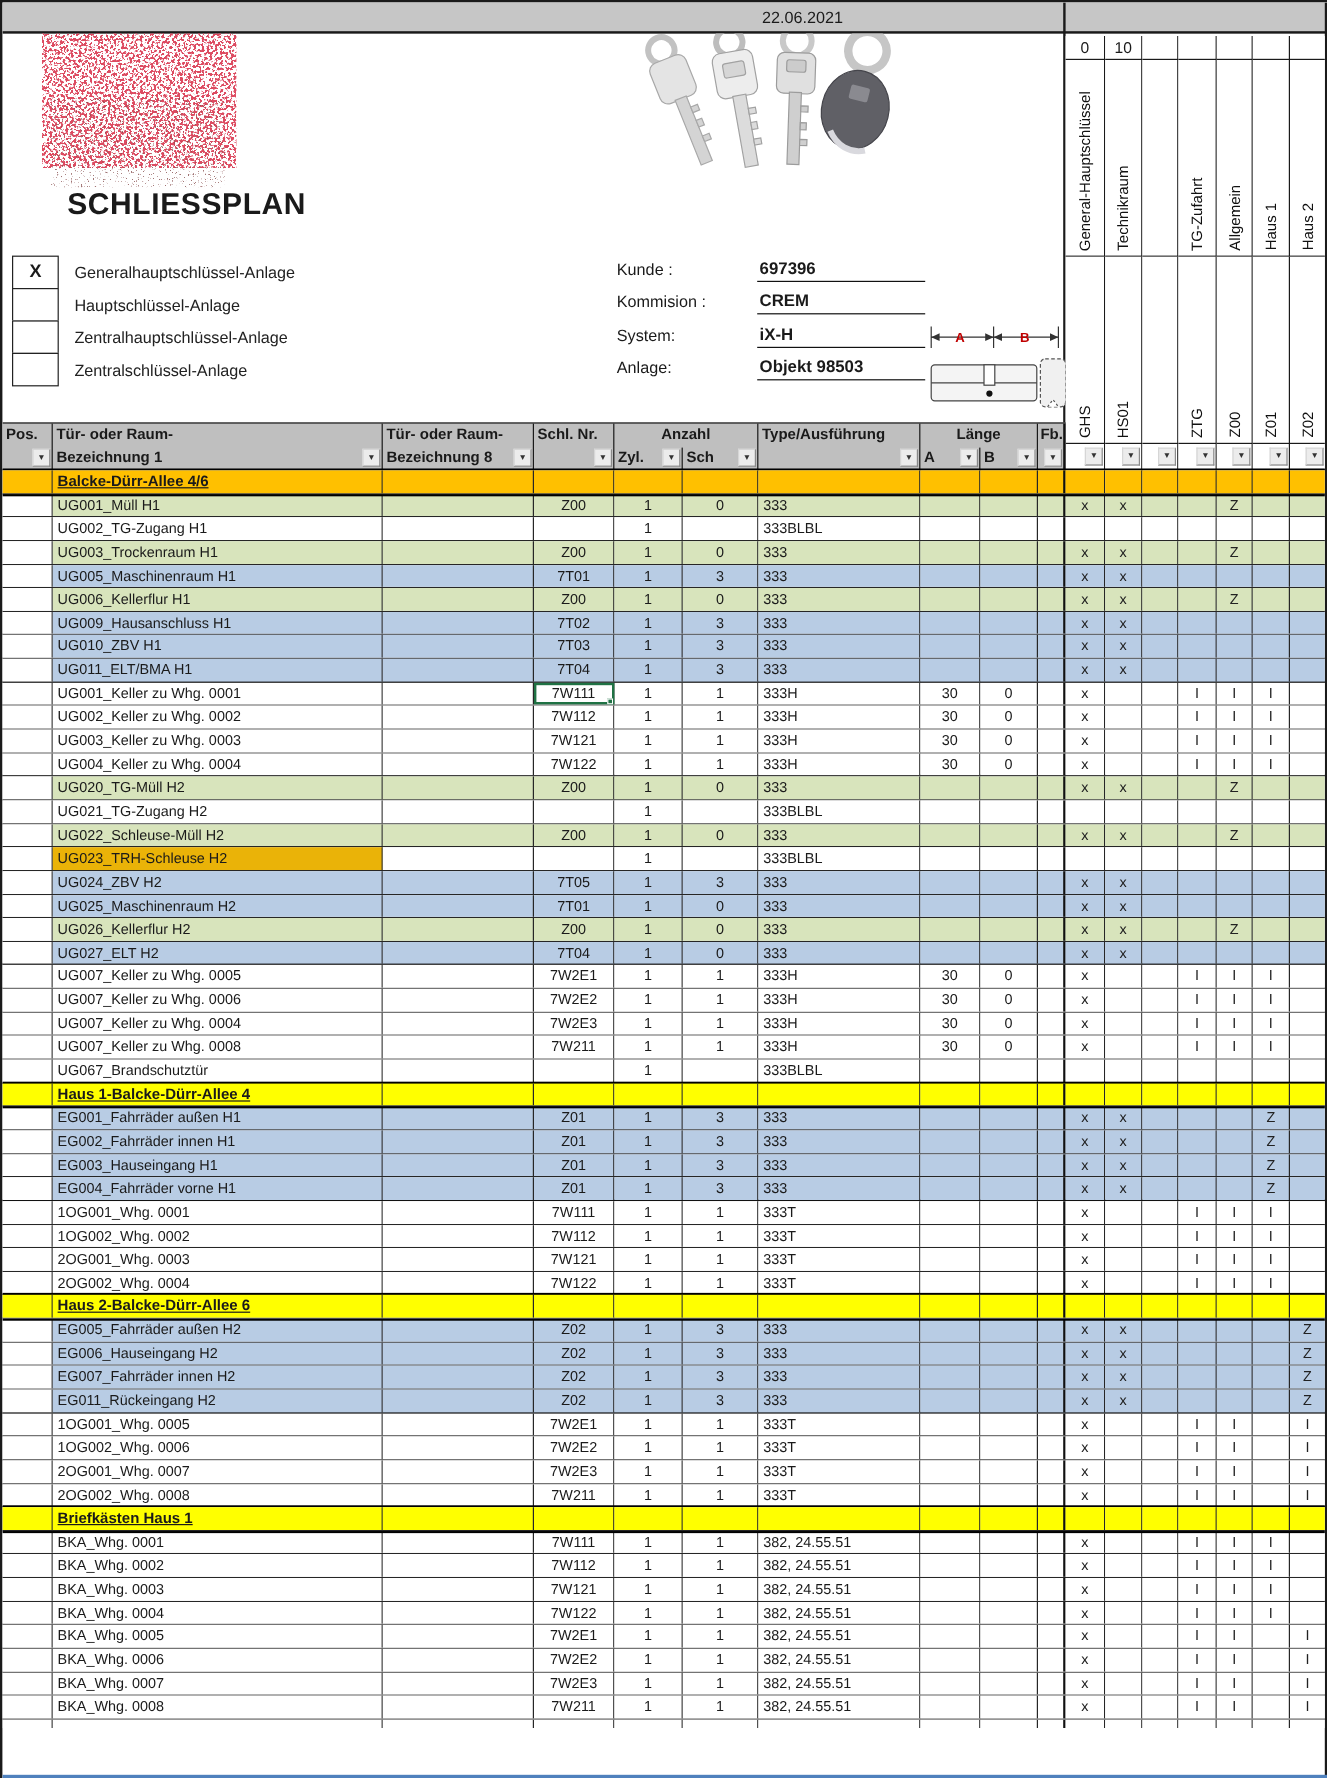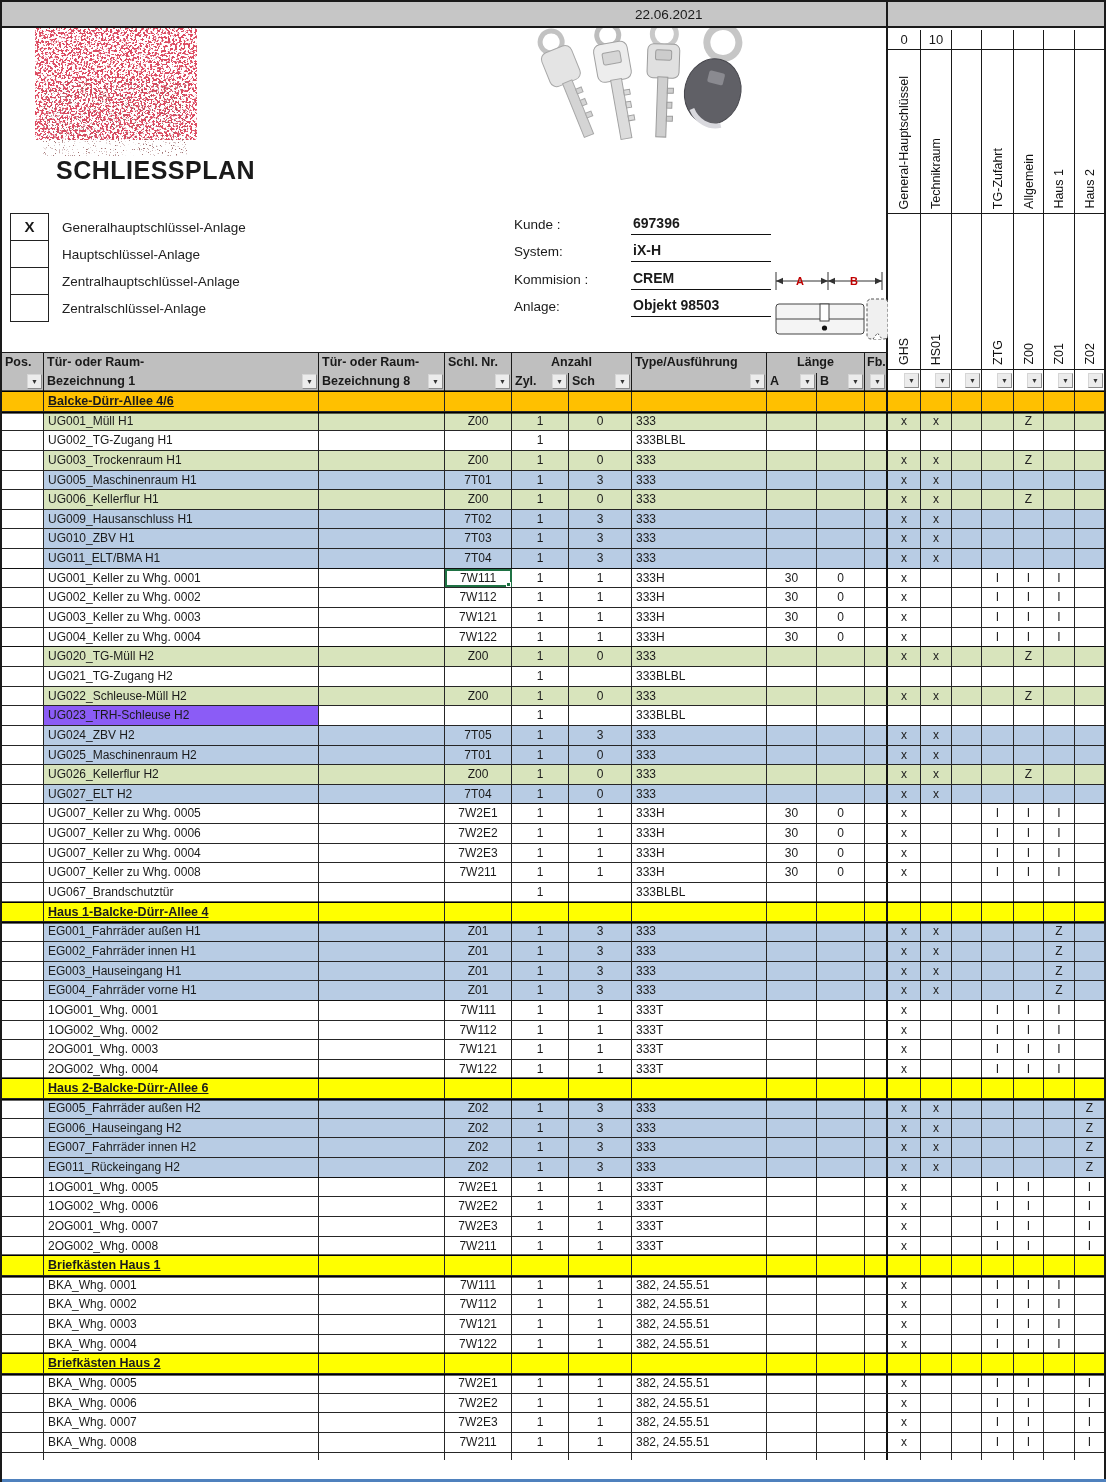--- a/index.html
+++ b/index.html
@@ -140,26 +140,26 @@
         <div class="cblabel">Zentralschlüssel-Anlage</div>
       </div>
     </div>
 
   <div class="info">
       <div class="inforow">
         <div class="infolabel">Kunde :</div>
         <div class="infoval">697396</div>
       </div>
       <div class="inforow">
+        <div class="infolabel">Kommision :</div>
+        <div class="infoval">CREM</div>
+      </div>
+      <div class="inforow">
         <div class="infolabel">System:</div>
         <div class="infoval">iX-H</div>
-      </div>
-      <div class="inforow">
-        <div class="infolabel">Kommision :</div>
-        <div class="infoval">CREM</div>
       </div>
       <div class="inforow">
         <div class="infolabel">Anlage:</div>
         <div class="infoval">Objekt 98503</div>
       </div>
     </div>
 
   <div class="cyl">
     <svg width="124" height="84" viewBox="0 0 124 84">
       <path d="M8 4v18M60 4v18M114 4v18M8 13h106" stroke="#333" fill="none"></path>
@@ -858,21 +858,21 @@
         <div class="c ctr mark" style="width: 30px; background: rgb(216, 228, 188);"></div>
         <div class="c ctr mark" style="width: 32px; background: rgb(216, 228, 188);"></div>
         <div class="c ctr mark" style="width: 30px; background: rgb(216, 228, 188);">
           <div>Z</div>
         </div>
         <div class="c ctr mark" style="width: 31px; background: rgb(216, 228, 188);"></div>
         <div class="c last ctr mark" style="width: 29px; background: rgb(216, 228, 188);"></div>
       </div>
       <div class="r">
         <div class="c" style="width: 42px; background: rgb(255, 255, 255);"></div>
-        <div class="c left" style="width: 275px; background: #8b5cf6;">
+        <div class="c left" style="width: 275px; background: #eab308;">
           <div>UG023_TRH-Schleuse H2</div>
         </div>
         <div class="c" style="width: 126px; background: rgb(255, 255, 255);"></div>
         <div class="c ctr" style="width: 67px; background: rgb(255, 255, 255);"></div>
         <div class="c ctr" style="width: 57px; background: rgb(255, 255, 255);">
           <div>1</div>
         </div>
         <div class="c ctr" style="width: 63px; background: rgb(255, 255, 255);"></div>
         <div class="c left" style="width: 135px; background: rgb(255, 255, 255);">
           <div>333BLBL</div>
@@ -1991,41 +1991,20 @@
           <div>I</div>
         </div>
         <div class="c ctr mark" style="width: 30px; background: rgb(255, 255, 255);">
           <div>I</div>
         </div>
         <div class="c ctr mark" style="width: 31px; background: rgb(255, 255, 255);">
           <div>I</div>
         </div>
         <div class="c last ctr mark" style="width: 29px; background: rgb(255, 255, 255);"></div>
       </div>
-      <div class="r secrow">
-        <div class="c" style="width: 42px; background: rgb(255, 255, 0);"></div>
-        <div class="c left" style="width: 275px; background: rgb(255, 255, 0);">
-          <div class="seclabel">Briefkästen Haus 2</div>
-        </div>
-        <div class="c" style="width: 126px; background: rgb(255, 255, 0);"></div>
-        <div class="c" style="width: 67px; background: rgb(255, 255, 0);"></div>
-        <div class="c" style="width: 57px; background: rgb(255, 255, 0);"></div>
-        <div class="c" style="width: 63px; background: rgb(255, 255, 0);"></div>
-        <div class="c" style="width: 135px; background: rgb(255, 255, 0);"></div>
-        <div class="c" style="width: 50px; background: rgb(255, 255, 0);"></div>
-        <div class="c" style="width: 48px; background: rgb(255, 255, 0);"></div>
-        <div class="c fb" style="width: 23px; background: rgb(255, 255, 0);"></div>
-        <div class="c" style="width: 33px; background: rgb(255, 255, 0);"></div>
-        <div class="c" style="width: 31px; background: rgb(255, 255, 0);"></div>
-        <div class="c" style="width: 30px; background: rgb(255, 255, 0);"></div>
-        <div class="c" style="width: 32px; background: rgb(255, 255, 0);"></div>
-        <div class="c" style="width: 30px; background: rgb(255, 255, 0);"></div>
-        <div class="c" style="width: 31px; background: rgb(255, 255, 0);"></div>
-        <div class="c last" style="width: 29px; background: rgb(255, 255, 0);"></div>
-      </div>
       <div class="r">
         <div class="c" style="width: 42px; background: rgb(255, 255, 255);"></div>
         <div class="c left" style="width: 275px; background: rgb(255, 255, 255);">
           <div>BKA_Whg. 0005</div>
         </div>
         <div class="c" style="width: 126px; background: rgb(255, 255, 255);"></div>
         <div class="c ctr" style="width: 67px; background: rgb(255, 255, 255);">
           <div>7W2E1</div>
         </div>
         <div class="c ctr" style="width: 57px; background: rgb(255, 255, 255);">

